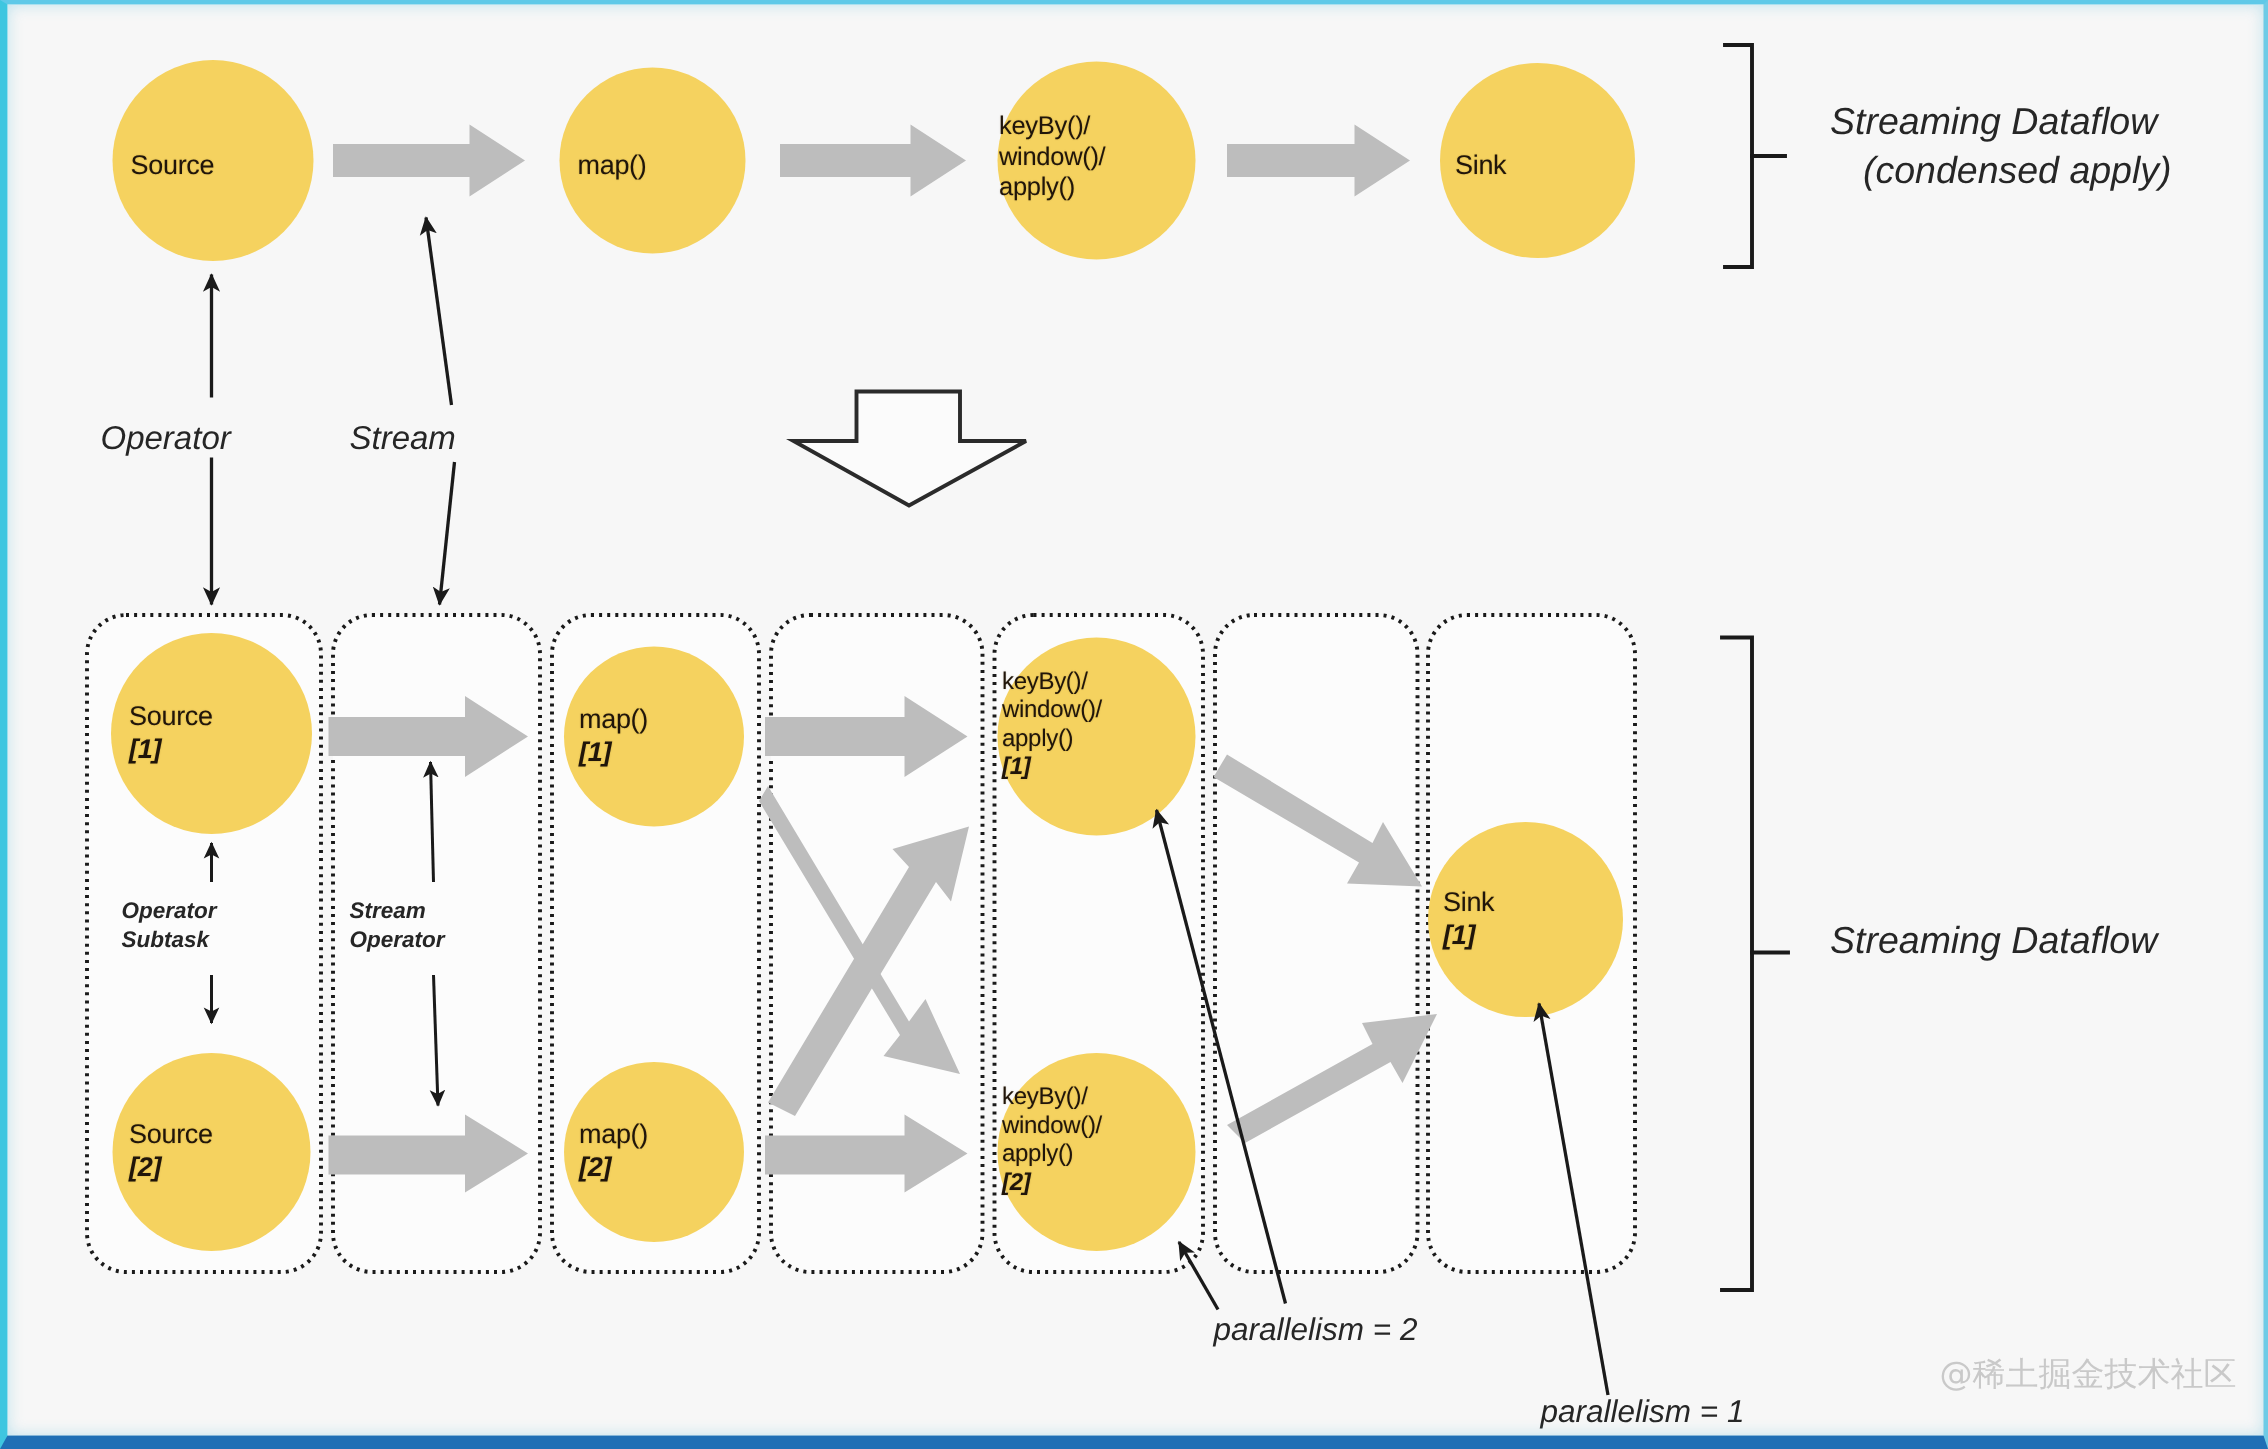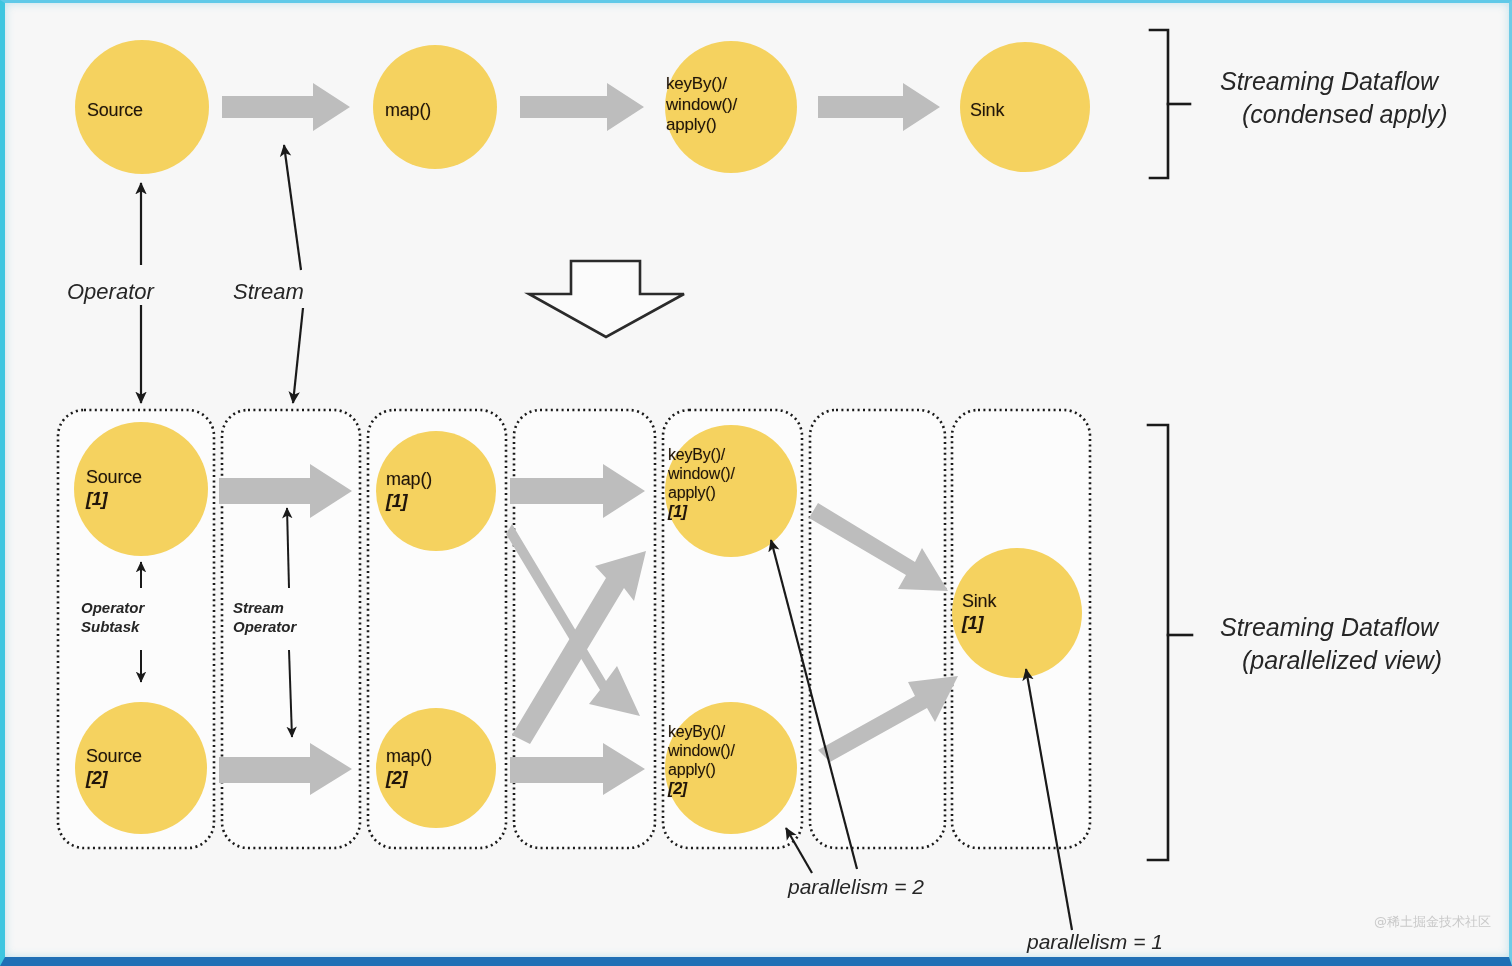--- a/index.html
+++ b/index.html
@@ -50,21 +50,21 @@
     font-style: italic;
     color: #262626;
     white-space: nowrap;
   }
   .anno-lg { font-size: 25px; line-height: 1.3; }
   .anno-md { font-size: 22px; }
   .anno-sm { font-size: 15px; line-height: 1.25; font-weight: bold; }
   .anno-par { font-size: 21px; }
   .watermark {
     position: absolute;
-    font-size: 13px;
+    font-size: 22px;
     color: #c9c9c9;
     white-space: nowrap;
     font-family: "DejaVu Sans", sans-serif;
   }
 </style>
 </head>
 <body>
 
 <div id="stage">
 
@@ -227,23 +227,22 @@
   <div class="anno anno-sm" style="left:76px; top:596px; width:130px;">
     <div>Operator</div>
     <div>Subtask</div>
   </div>
 
   <div class="anno anno-sm" style="left:228px; top:596px; width:124px;">
     <div>Stream</div>
     <div>Operator</div>
   </div>
 
-  <div class="anno anno-par" style="left:746px; top:872px; width:210px; text-align:center;">parallelism = 2</div>
+  <div class="anno anno-par" style="left:730px; top:872px; width:210px; text-align:right;">parallelism = 2</div>
   <div class="anno anno-par" style="left:985px; top:927px; width:210px; text-align:center;">parallelism = 1</div>
 
   <div class="anno anno-lg" style="left:1215px; top:608px; width:290px; text-align:left;">
     <div>Streaming Dataflow</div>
-    <div style="padding-left:22px;">(parallelized view)</div>
   </div>
 
   <div class="watermark" style="right:18px; bottom:26px;">@稀土掘金技术社区</div>
 
 </div>
 
 </body></html>

